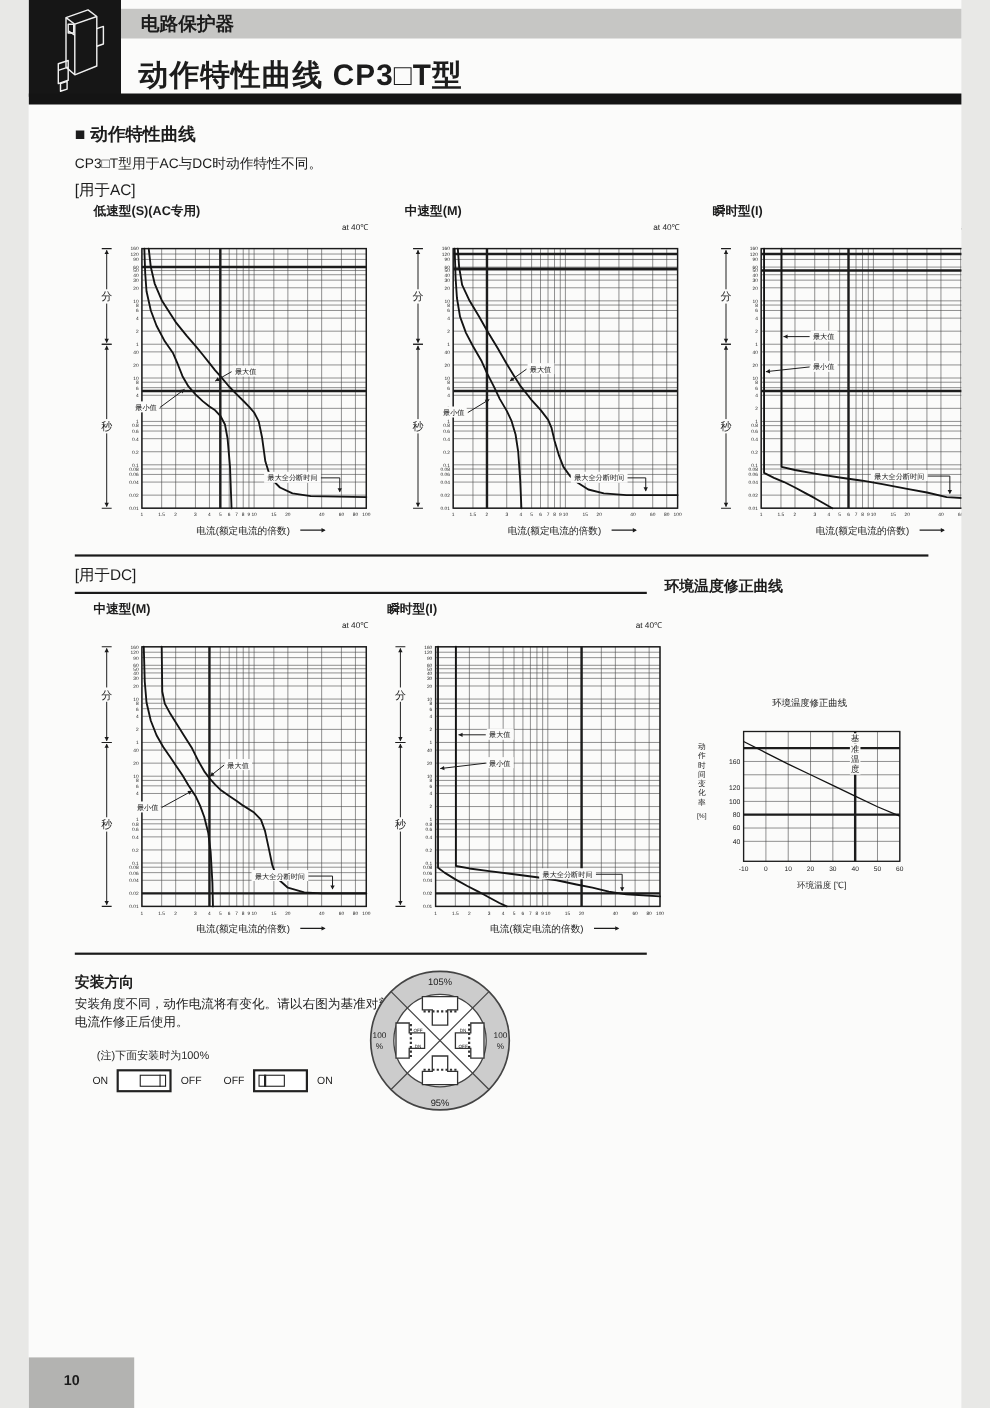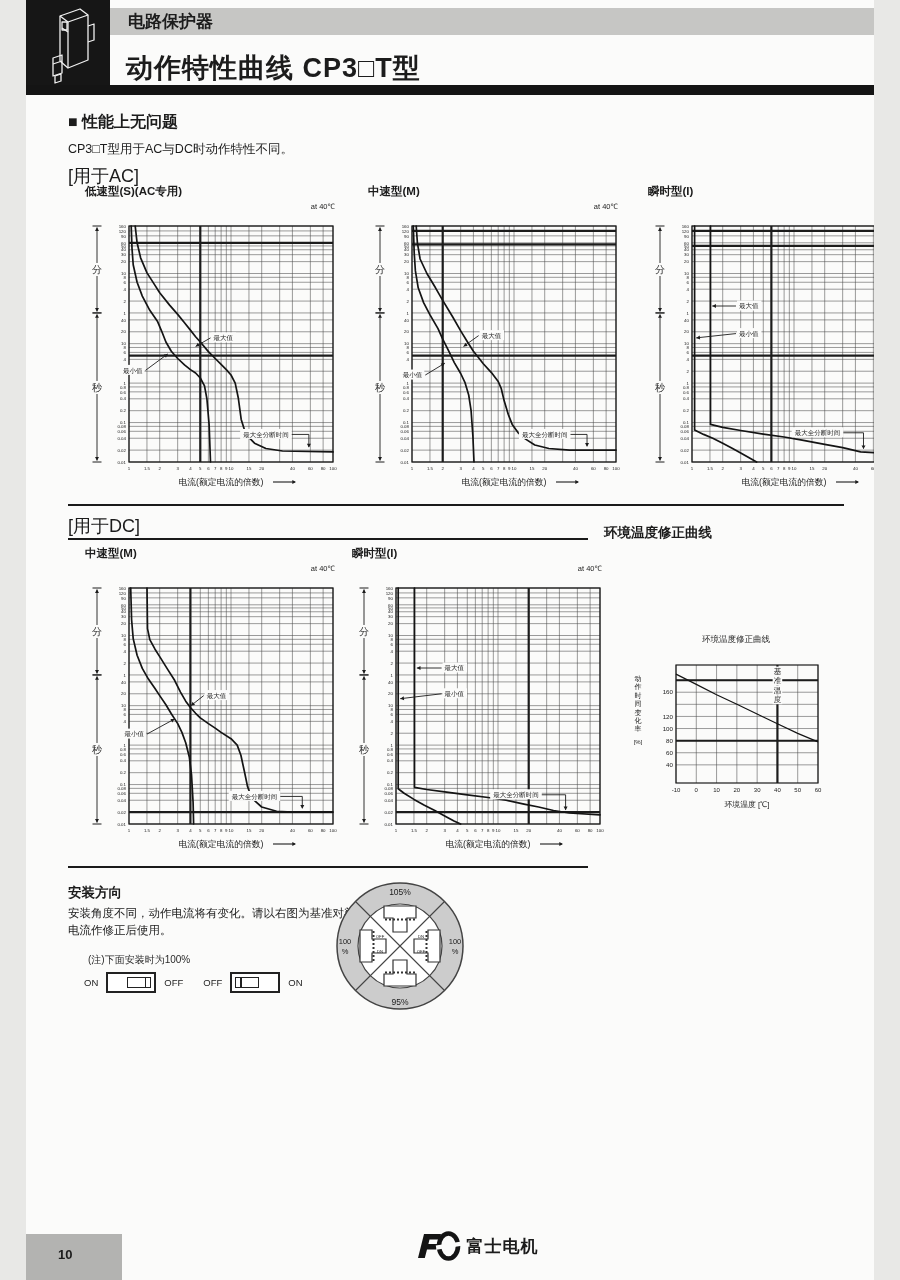--- a/index.html
+++ b/index.html
@@ -7,21 +7,21 @@
         font-family:"Liberation Sans",sans-serif;color:#1c1c1c;overflow:hidden;}
   .abs{position:absolute;}
   
   .hdr-square{left:0;top:0;width:84px;height:88px;background:#161616;}
   .hdr-band{left:84px;top:8px;width:816px;height:27px;background:#c6c6c4;}
   .hdr-band span{display:block;padding-left:18px;line-height:27px;font-size:17px;font-weight:bold;}
   .hdr-title{left:100px;top:50px;font-size:27px;font-weight:bold;letter-spacing:1px;}
   .hdr-bar{left:0;top:85px;width:900px;height:10px;background:#141414;}
   .sec-head{left:42px;top:112px;font-size:16px;font-weight:bold;}
   .intro{left:42px;top:141px;font-size:12.5px;}
-  .grp-label{font-size:18px;}
+  .grp-label{font-size:14px;}
   .rule{background:#1a1a1a;}
   
   .tc-box{width:280px;height:318px;}
   .tc-title{position:absolute;left:14px;top:0;font-size:11.5px;font-weight:bold;}
   .tc-at{position:absolute;right:16px;top:17px;font-size:7.5px;}
   .tc-box svg{position:absolute;left:0;top:28px;}
   svg{font-family:"Liberation Sans",sans-serif;}
   
   .temp-head{left:578px;top:524px;font-size:13.5px;font-weight:bold;}
   .temp-body{left:578px;top:546px;width:312px;font-size:11.5px;line-height:1.52;text-align:justify;}
@@ -62,21 +62,21 @@
         <polygon points="29,76 35,74 35,81 29,83"></polygon>
       </g>
     </svg>
   </div>
   <div class="abs hdr-band">
     <span>电路保护器</span>
   </div>
   <div class="abs hdr-title">动作特性曲线 CP3□T型</div>
   <div class="abs hdr-bar"></div>
 
-  <div class="abs sec-head">■ 性能上无问题</div>
+  <div class="abs sec-head">■ 动作特性曲线</div>
   <div class="abs intro">CP3□T型用于AC与DC时动作特性不同。</div>
   <div class="abs grp-label" style="left:42px;top:164px;">[用于AC]</div>
 
   <div class="abs tc-box" style="left:45px;top:184px;">
     <div class="tc-title">低速型(S)(AC专用)</div>
     <div class="tc-at">at 40℃</div>
     <svg width="280" height="288">
         <line x1="58" y1="14" x2="58" y2="250" stroke="#4a4a4a" stroke-width="0.55"></line>
         <text fill="#1c1c1c" x="58" y="257.5" font-size="4.4" text-anchor="middle">1</text>
         <line x1="75.96130842367948" y1="14" x2="75.96130842367948" y2="250" stroke="#4a4a4a" stroke-width="0.55"></line>
@@ -893,22 +893,14 @@
       <text x="13" y="66" font-size="7.5">100</text>
       <text x="13" y="76" font-size="7.5">%</text>
       <text x="123" y="66" font-size="7.5">100</text>
       <text x="123" y="76" font-size="7.5">%</text>
     </g>
   </svg>
 
   <div class="abs page-box">
     <span>10</span>
   </div>
-  <div class="abs logo">
-    <svg width="48" height="30" viewBox="0 0 48 30">
-      <path d="M4 27 L10 3 L27 3 L25.5 8.5 L15.5 8.5 L14.4 13 L24 13 L22.5 18.5 L13 18.5 L10.8 27 Z" fill="#141414"></path>
-      <ellipse cx="34.5" cy="15" rx="9.5" ry="12.5" fill="none" stroke="#141414" stroke-width="4.6"></ellipse>
-      <rect x="22" y="12.6" width="26" height="4.2" fill="#fbfbfa" transform="rotate(-9 34.5 15)"></rect>
-    </svg>
-    <span class="brand">富士电机</span>
-  </div>
 
 </div>
 
 </body></html>

